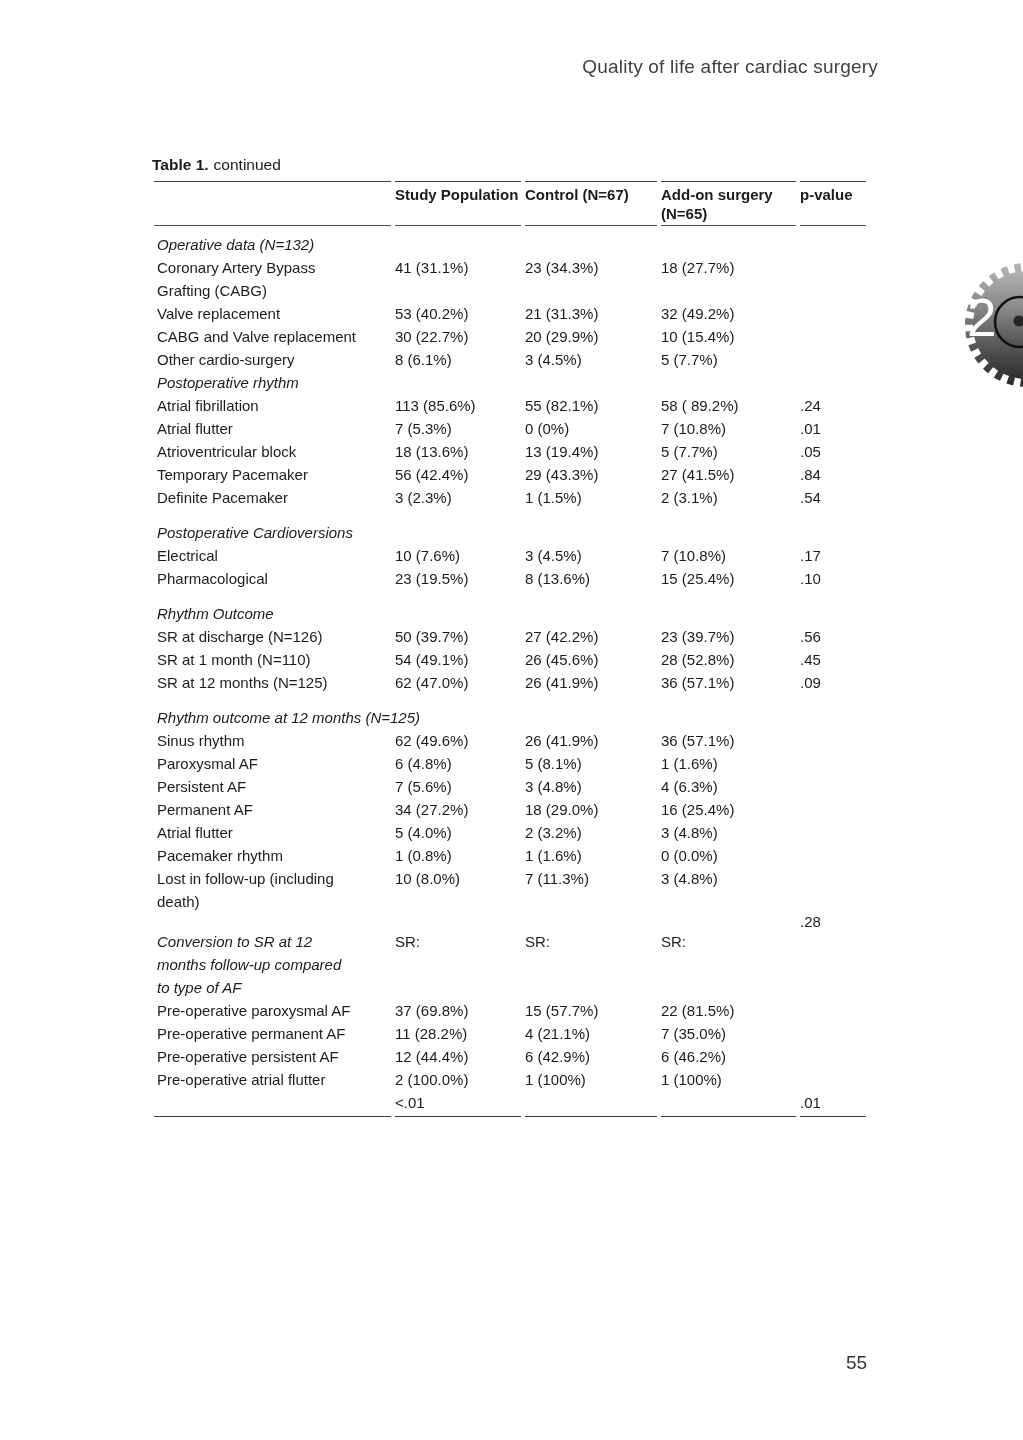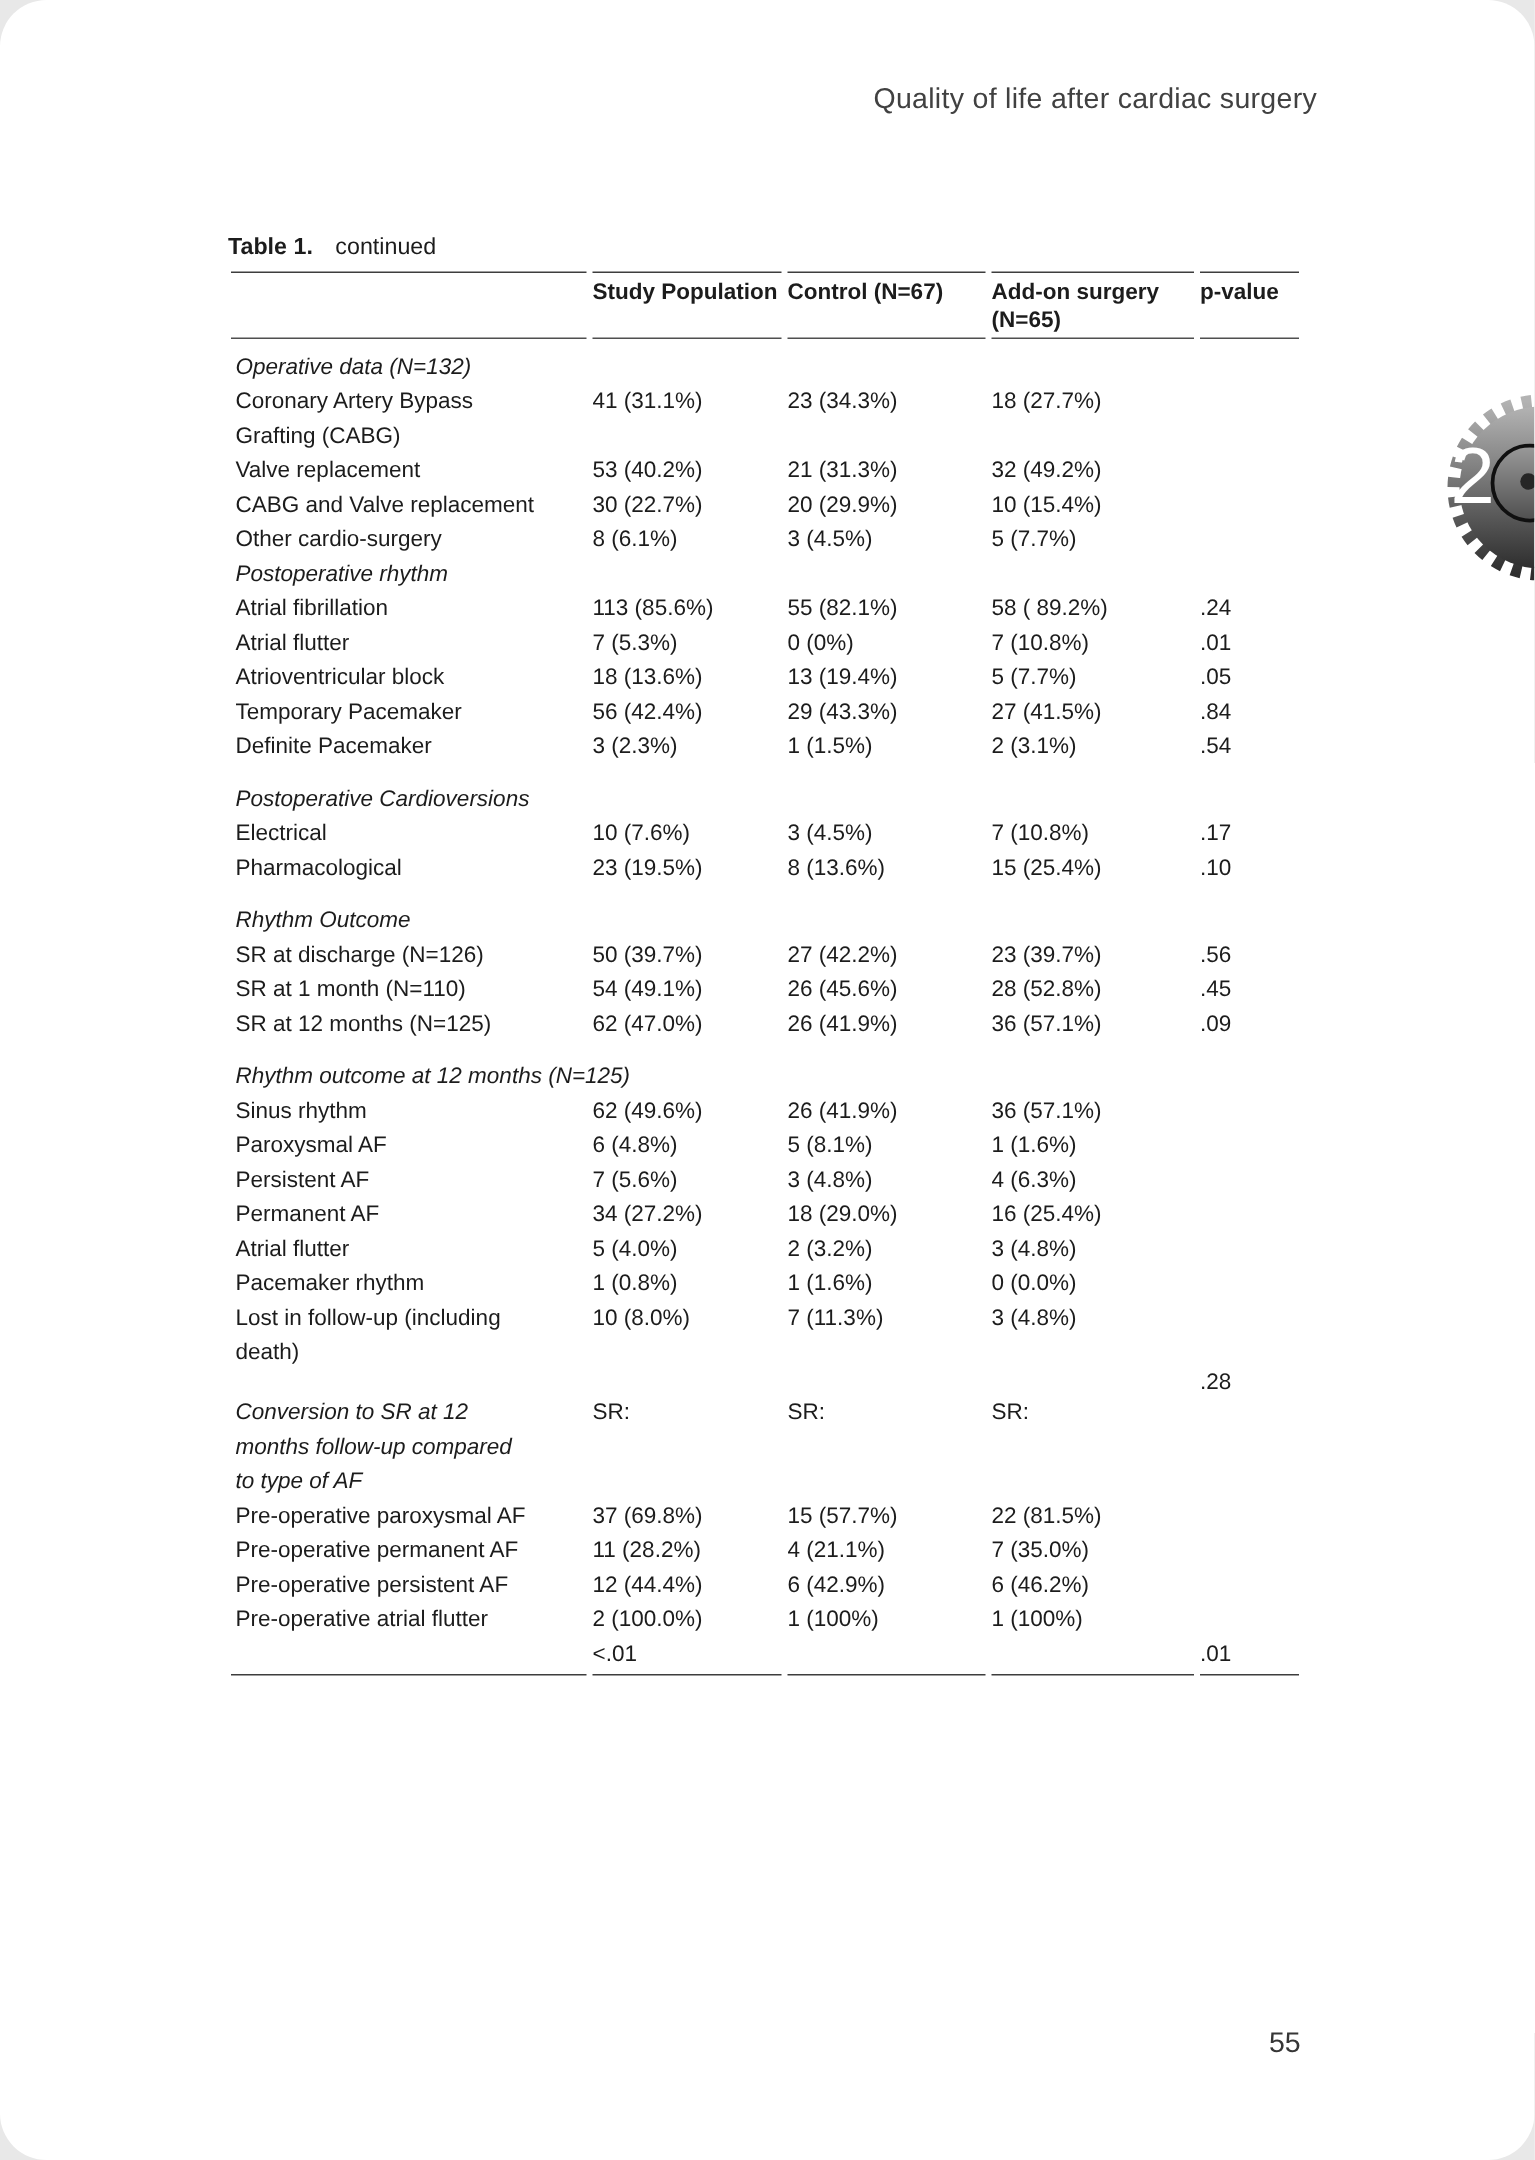--- a/index.html
+++ b/index.html
@@ -4,33 +4,32 @@
 <style>
   html,body{margin:0;padding:0;background:#e8e8e8;}
   .page{
     position:relative;
     width:1023px;height:1440px;
     margin:0 auto;
     background:#ffffff;
     overflow:hidden;
     font-family:"Liberation Sans", sans-serif;
     color:#1c1c1c;
-    border-radius:31px;
   }
   .running-header{
     position:absolute;top:56px;right:145px;
     font-size:19px;letter-spacing:0.2px;color:#414141;
     font-weight:normal;white-space:nowrap;
   }
   .table-title{
     position:absolute;left:152px;top:156px;
     font-size:15.5px;
   }
   .table-title .tt-bold{font-weight:bold;}
-  .table-title .tt-rest{margin-left:15px;}
+  .table-title .tt-rest{margin-left:5px;}
   table.data-table{
     position:absolute;left:150px;top:181px;width:720px;
     border-collapse:separate;border-spacing:4px 0;
     table-layout:fixed;
     font-size:15px;
   }
   thead th{
     vertical-align:top;text-align:left;font-weight:bold;
     padding:3px 0 2px 0;line-height:19px;
     border-top:1.5px solid #3d3d3d;

